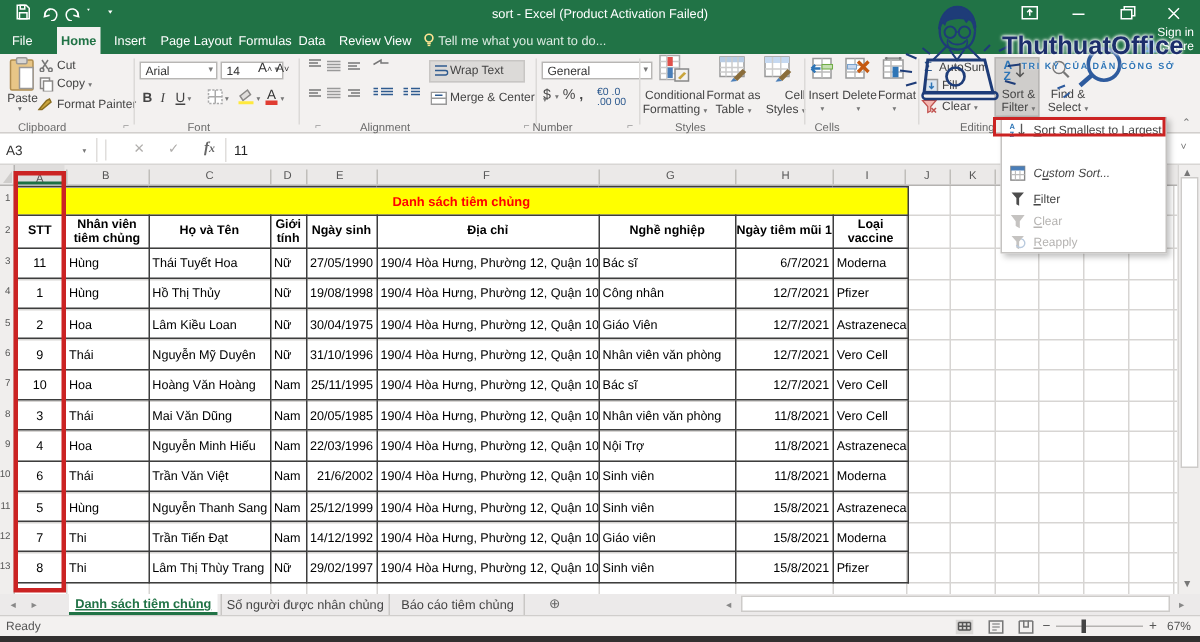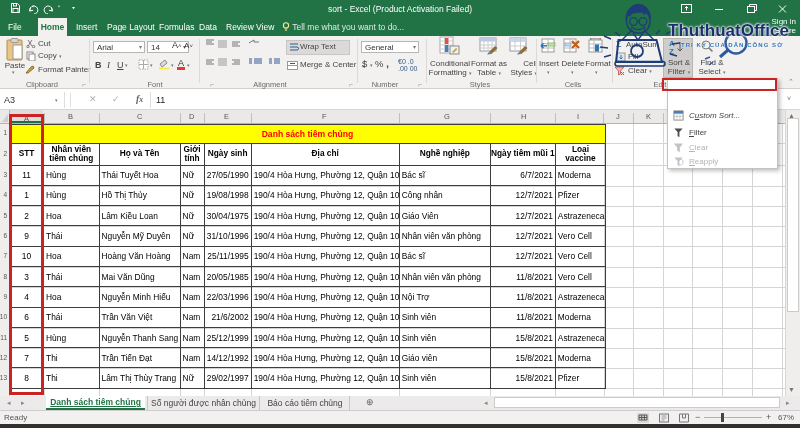--- a/index.html
+++ b/index.html
@@ -11,21 +11,21 @@
 #title{left:0;top:4px;width:800px;text-align:center;color:#fff;font-size:8.5px;}
 #winbtns{right:6px;top:2px;color:#fff;font-size:10px;}
 #tabs{left:0;top:18px;width:800px;height:18px;font-size:8.5px;color:#fff;}
 .tab{position:absolute;top:0;height:18px;line-height:18px;}
 #hometab{position:absolute;left:38px;top:0;width:29px;height:18px;background:#f3f1f0;color:#217346;text-align:center;line-height:18px;font-weight:bold;}
 #signin{right:4px;top:17px;color:#fff;font-size:8px;}
 #share{right:4px;top:26px;color:#fff;font-size:8px;}
 
 #ribbon{left:0;top:36px;width:800px;height:53px;background:#f3f1f0;border-bottom:1px solid #d2cfcd;font-size:8px;color:#444;}
 .rsep{position:absolute;top:3px;width:1px;height:44px;background:#dcdad8;}
-.rlabel{position:absolute;top:44px;font-size:7.5px;color:#6a6a6a;text-align:center;}
+.rlabel{position:absolute;top:44px;font-size:7.5px;color:#6a6a6a;text-align:left;}
 .combo{position:absolute;background:#fff;border:1px solid #b8b6b4;height:12px;font-size:8px;color:#333;line-height:11px;padding-left:3px;}
 .combo:after{content:"▾";position:absolute;right:2px;top:0;font-size:6px;color:#777;}
 .dd{color:#777;font-size:5px;}
 
 #fbar{left:0;top:90px;width:800px;height:20px;background:#fff;border-bottom:1px solid #d8d6d4;font-size:9px;color:#444;}
 
 #colhead{left:10px;top:110px;width:775px;height:14px;background:#ebe9e8;border-bottom:1px solid #b5b3b1;font-size:7.5px;color:#555;}
 #corner{left:0;top:110px;width:10px;height:14px;background:#ebe9e8;border-right:1px solid #b5b3b1;border-bottom:1px solid #b5b3b1;}
 #gutter{left:0;top:124px;width:10px;height:272px;background:#f0eeed;border-right:1px solid #c6c4c2;font-size:6.5px;color:#555;}
 .gn{position:absolute;right:2px;width:8px;text-align:right;}
@@ -182,21 +182,21 @@
         <rect x="0.5" y="0.5" width="10" height="8" fill="#fff" stroke="#999"></rect>
         <path d="M0.5 4.5 h10" stroke="#999"></path>
         <path d="M3 2.5 h5" stroke="#2f5b8f"></path>
       </svg>
  <div class="abs" style="left:300px;top:24px;">Merge &amp; Center</div>
  <div class="abs dd" style="left:362px;top:27px;">▾</div>
  <div class="rlabel" style="left:240px;width:60px;">Alignment</div>
  <div class="abs" style="left:349px;top:45px;color:#999;font-size:7px;">⌐</div>
  <div class="rsep" style="left:357px;"></div>
 
- <div class="combo" style="left:361px;top:5px;width:58px;">General</div>
+ <div class="combo" style="left:361px;top:5px;width:74px;">General</div>
  <div class="abs" style="left:362px;top:22px;font-size:9.5px;color:#444;">$ <span class="dd">▾</span> % <span style="font-weight:bold">,</span></div>
  <div class="abs" style="left:398px;top:22px;font-size:7px;color:#2f5b8f;">€0 .0<br>.00 00</div>
  <div class="rlabel" style="left:355px;width:60px;">Number</div>
  <div class="abs" style="left:418px;top:45px;color:#999;font-size:7px;">⌐</div>
  <div class="rsep" style="left:426px;"></div>
 
  <svg width="22" height="19" viewBox="0 0 22 19" style="position:absolute;left:439px;top:0px">
   <rect x="1" y="1" width="13" height="16" fill="#fff" stroke="#aaa"></rect>
         <path d="M1 5 h13 M1 9 h13 M1 13 h13 M5.5 1 v16" stroke="#ccc"></path>
   <rect x="6" y="2" width="3.5" height="6" fill="#e0504a"></rect>
@@ -551,20 +551,28 @@
         </g>
       </svg>
   <div class="abs" style="left:695px;top:1px;color:#555;font-size:9px;">−</div>
   <div class="abs" style="left:704px;top:6px;width:58px;height:1px;background:#b5b3b1;"></div>
   <div class="abs" style="left:721px;top:2px;width:3px;height:9px;background:#444;"></div>
   <div class="abs" style="left:766px;top:1px;color:#555;font-size:9px;">+</div>
   <div class="abs" style="left:778px;top:2px;">67%</div>
 </div>
 <div class="abs" id="taskbar"></div>
 <div class="abs" id="menu">
+  <div class="mi" style="top:1px;">
+        <svg class="ic" viewBox="0 0 11 11">
+          <text x="0" y="4.8" font-size="5" fill="#2e75b6" font-weight="bold">A</text>
+          <text x="0" y="10.6" font-size="5" fill="#2e75b6" font-weight="bold">Z</text>
+          <path d="M8 1.5 v7.5 M6.2 7.2 L8 9.2 l1.8-2" stroke="#555" fill="none" stroke-width=".9"></path>
+        </svg>
+        <span class="tx"><u>S</u>ort Smallest to Largest</span>
+      </div>
   <div class="mi" style="top:30px;font-style:italic;">
         <svg class="ic" viewBox="0 0 12 12">
           <rect x="1" y="1" width="10" height="10" fill="#fff" stroke="#888"></rect>
           <rect x="1" y="1" width="10" height="3" fill="#4a7eb8"></rect>
           <path d="M1 7 h10 M4.3 4 v7 M7.6 4 v7" stroke="#bbb" stroke-width=".8"></path>
         </svg>
         <span class="tx">C<u>u</u>stom Sort...</span>
       </div>
   <div class="mi" style="top:47px;">
         <svg class="ic" viewBox="0 0 12 12">

